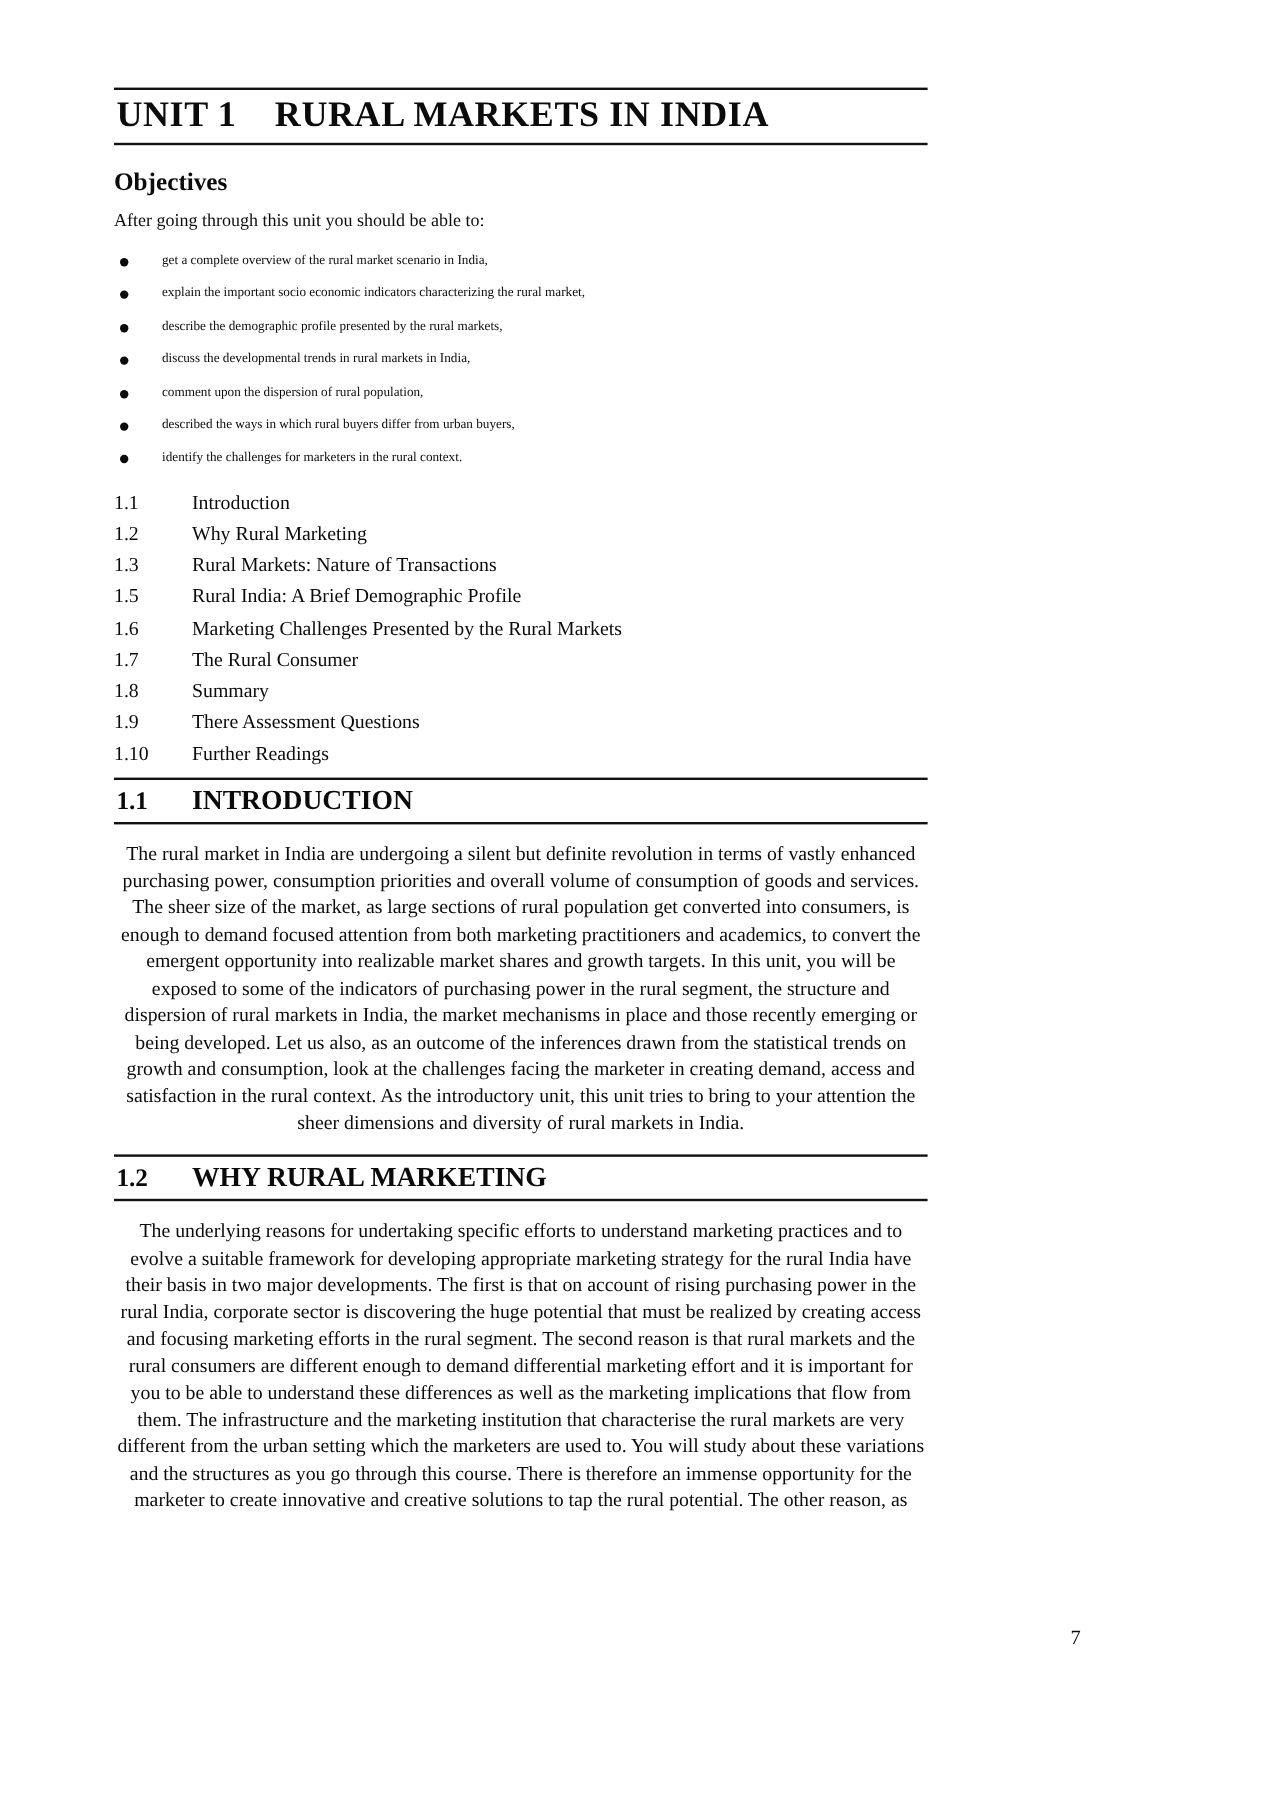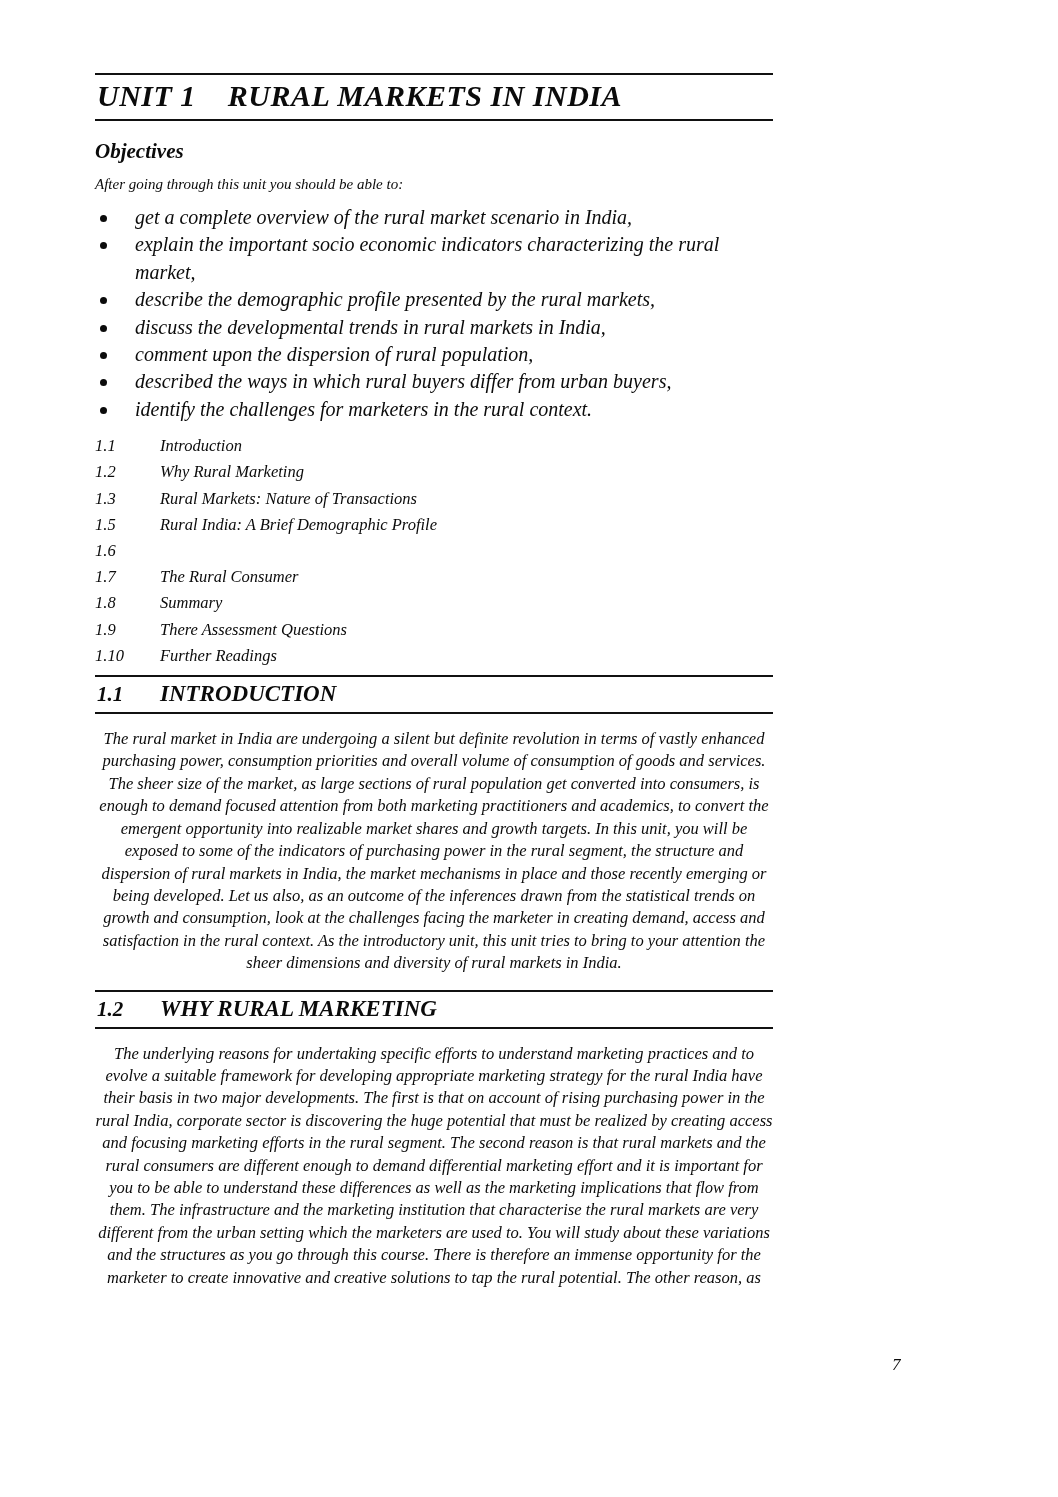--- a/index.html
+++ b/index.html
@@ -10,21 +10,20 @@
     font-family: "Liberation Serif", "DejaVu Serif", serif;
     color: #0b0b0b;
     position: relative;
   }
   .page {
     position: relative;
     width: 1050px;
     height: 1497px;
     background: #ffffff;
     overflow: hidden;
-    font-style: italic;
   }
   .content {
     position: absolute;
     left: 95px;
     top: 0;
     width: 678px;
   }
   .rule {
     border: none;
     border-top: 2px solid #111;
@@ -52,21 +51,21 @@
     margin-top: 11px;
     font-size: 15px;
     line-height: 22px;
   }
   ul.objectives-list {
     list-style: none;
     margin-top: 9px;
   }
   ul.objectives-list li {
     display: flex;
-    font-size: 20px;
+    font-size: 11px;
     line-height: 27.4px;
   }
   .bullet {
     width: 40px;
     flex: 0 0 40px;
     position: relative;
   }
   .bullet::before {
     content: "";
     position: absolute;
@@ -180,20 +179,21 @@
       <li>
         <span class="toc-number">1.3</span>
         <span>Rural Markets: Nature of Transactions</span>
       </li>
       <li>
         <span class="toc-number">1.5</span>
         <span>Rural India: A Brief Demographic Profile</span>
       </li>
       <li>
         <span class="toc-number">1.6</span>
+        <span>Marketing Challenges Presented by the Rural Markets</span>
       </li>
       <li>
         <span class="toc-number">1.7</span>
         <span>The Rural Consumer</span>
       </li>
       <li>
         <span class="toc-number">1.8</span>
         <span>Summary</span>
       </li>
       <li>

